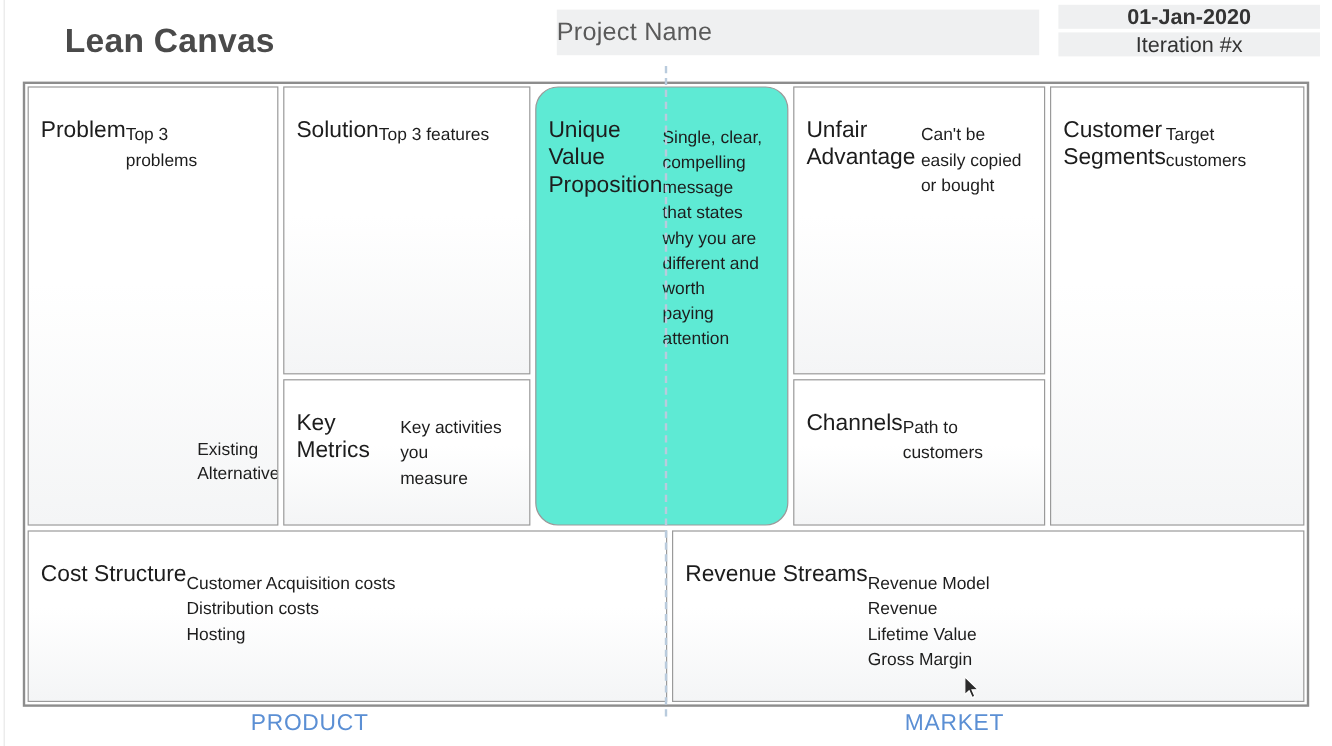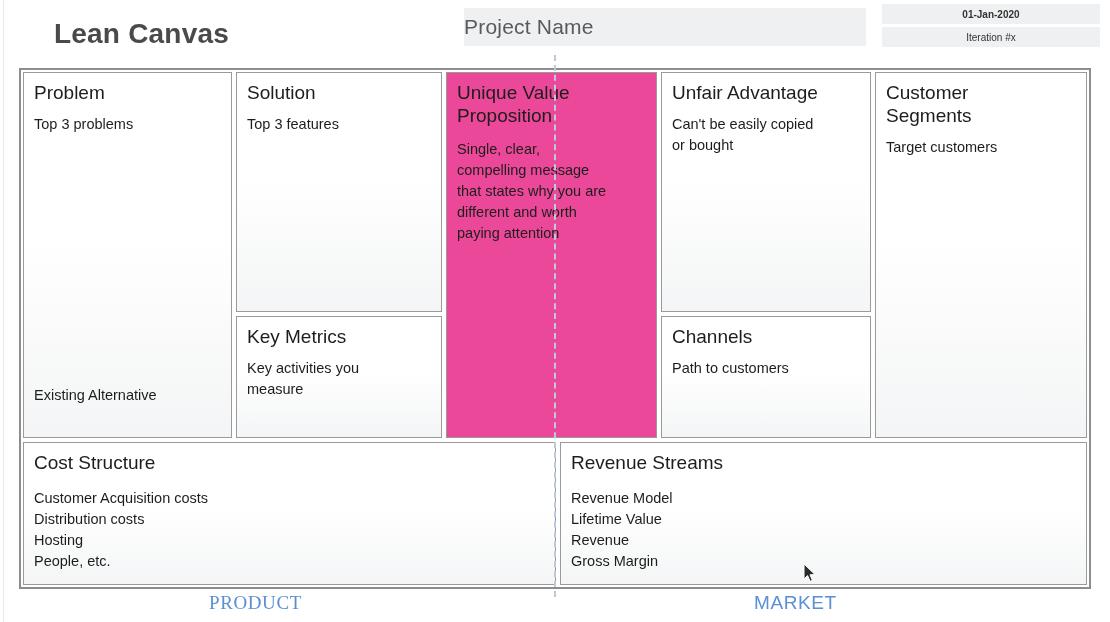--- a/index.html
+++ b/index.html
@@ -63,21 +63,21 @@
     position: absolute;
     left: 882px; top: 4px;
     width: 218px;
   }
   .meta-field {
     height: 20px;
     background: #eff0f1;
     display: flex;
     align-items: center;
     justify-content: center;
-    font-size: 10px;
+    font-size: 18px;
     color: #333333;
     margin-bottom: 3px;
   }
   .meta-field.date { font-weight: bold; }
 
   
   #product-market-divider {
     position: absolute;
     left: 554px; top: 55px;
     width: 0; height: 542px;
@@ -119,27 +119,27 @@
   .col-solution  { width: 210px; }
   .col-uvp       { width: 215px; }
   .col-unfair    { width: 214px; }
   .col-segments  { width: 216px; }
 
   .cell {
     position: relative;
     box-sizing: border-box;
     border: 1px solid #9a9a9a;
     margin: 2px;
-    padding: 8px 10px 6px 10px;
+    padding: 24px 10px 6px 10px;
     background: linear-gradient(180deg, #ffffff 0%, #ffffff 45%, #f4f5f6 100%);
     display: flex;
-    flex-direction: column;
+    flex-direction: row;
     overflow: hidden;
   }
-  .cell.flat { background: #ec4899; }
+  .cell.flat { background: #5eead4; border-radius: 19px; }
   .cell-full { flex: 1 1 auto; }
   .cell-half-top { height: 240px; }
   .cell-half-bot { flex: 1 1 auto; }
 
   .cell-title {
     font-size: 19px;
     color: #1d1d1d;
     line-height: 23px;
     margin-bottom: 4px;
     white-space: pre-line;
@@ -177,21 +177,21 @@
     width: 1072px; height: 26px;
   }
   .footer-label {
     position: absolute;
     top: 0;
     font-size: 19px;
     color: #5b8fd4;
     letter-spacing: 0.6px;
     white-space: nowrap;
   }
-  #label-product { left: 190px; font-family: Liberation Serif, serif; }
+  #label-product { left: 190px; }
   #label-market  { left: 735px; }
 
   
   #cursor {
     position: absolute;
     left: 803px; top: 563px;
     width: 14px; height: 20px;
     z-index: 20;
     pointer-events: none;
   }
@@ -278,32 +278,31 @@
 
     <div id="canvas-bottom">
 
       <div class="col col-cost">
         <div class="cell cell-full">
           <div class="cell-title">Cost Structure</div>
           <div class="cell-list">
             <div>Customer Acquisition costs</div>
             <div>Distribution costs</div>
             <div>Hosting</div>
-            <div>People, etc.</div>
           </div>
         </div>
       </div>
 
       <div class="col col-revenue">
         <div class="cell cell-full">
           <div class="cell-title">Revenue Streams</div>
           <div class="cell-list">
             <div>Revenue Model</div>
+            <div>Revenue</div>
             <div>Lifetime Value</div>
-            <div>Revenue</div>
             <div>Gross Margin</div>
           </div>
         </div>
       </div>
 
     </div>
   </div>
 
   <div id="footer-labels">
     <div class="footer-label" id="label-product">PRODUCT</div>

